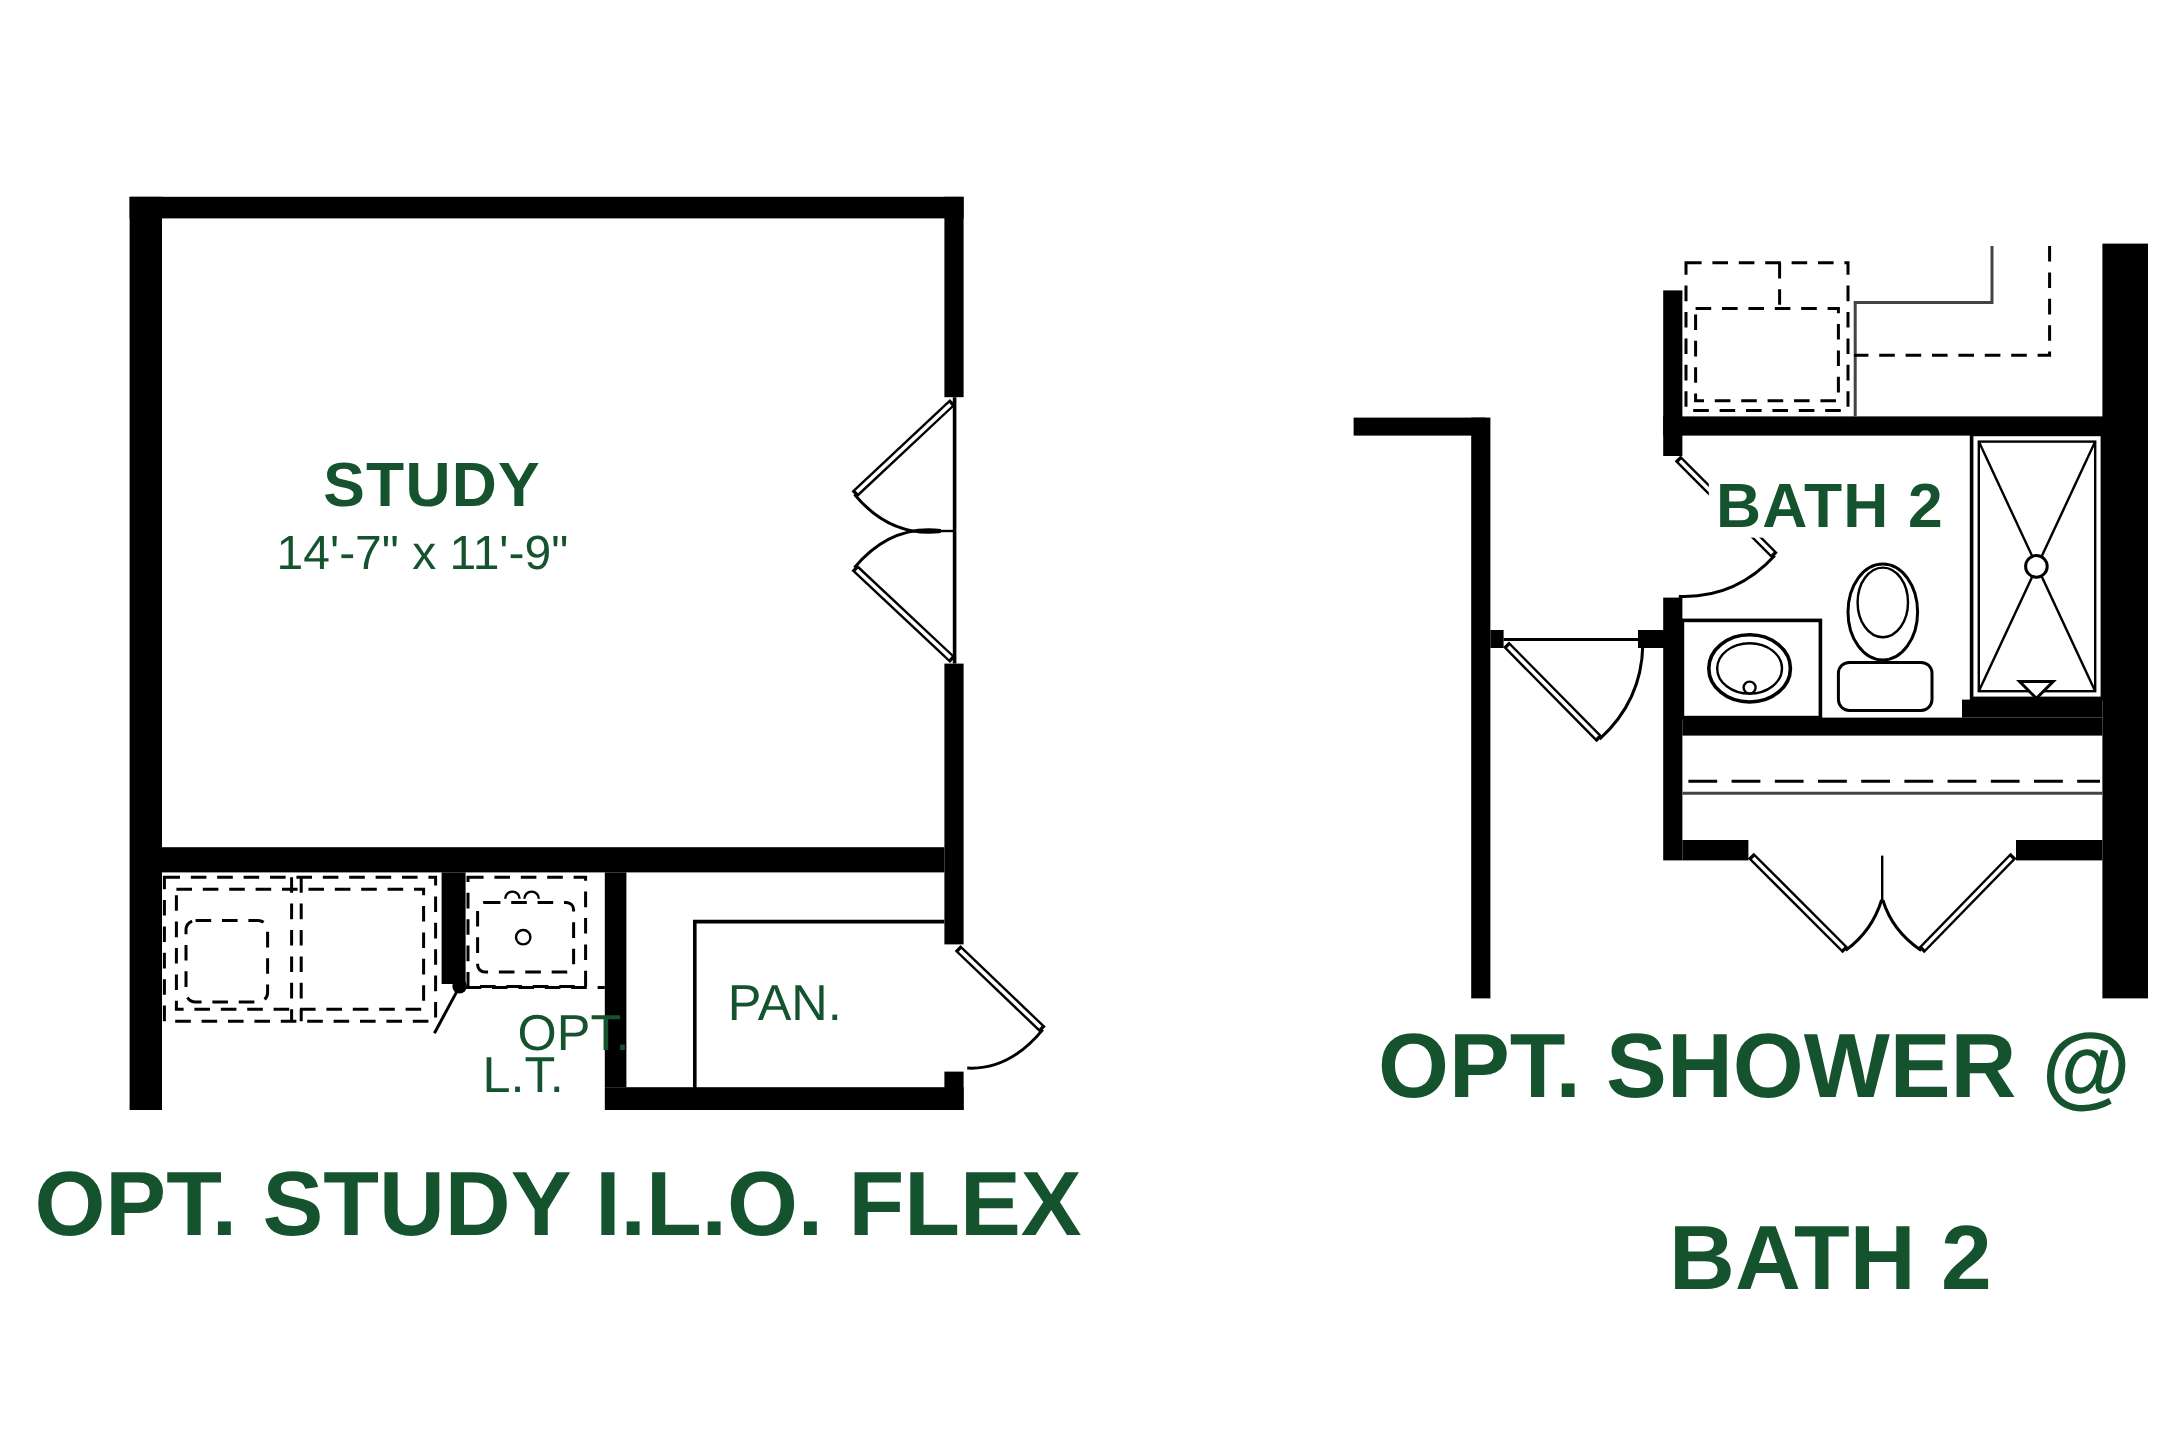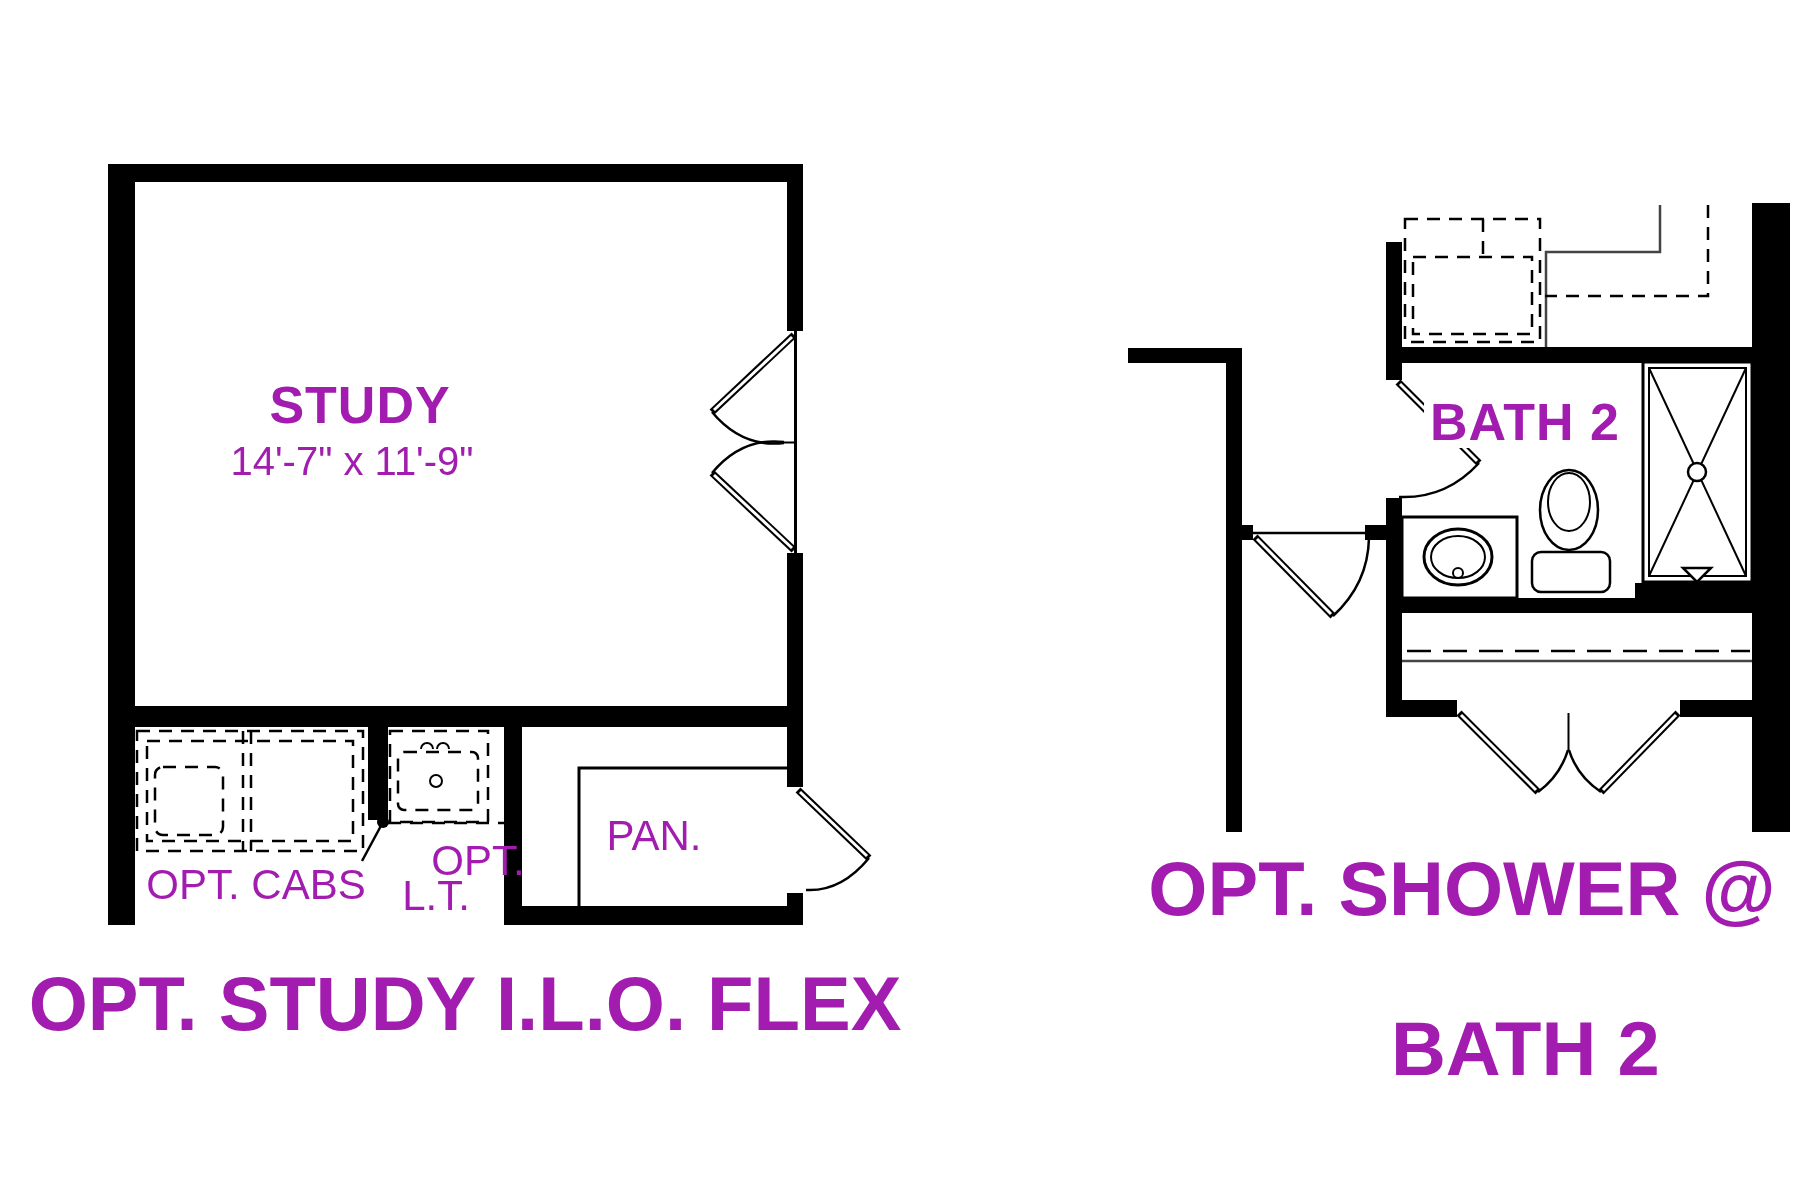--- a/index.html
+++ b/index.html
@@ -1,17 +1,17 @@
 <!DOCTYPE html>
 <html><head>
 <meta charset="utf-8">
 <style>
   html,body{margin:0;padding:0;background:#fff;}
   #canvas{position:relative;width:1800px;height:1200px;background:#ffffff;overflow:hidden;
-          font-family:"Liberation Sans", sans-serif;color:#a21caf;}
+          font-family:"Liberation Sans", sans-serif;color:#14532d;}
   #plan-svg{position:absolute;left:0;top:0;width:1800px;height:1200px;}
   .lbl{position:absolute;white-space:pre;line-height:1;transform:translateX(-50%);text-align:center;}
   .room{font-size:52px;font-weight:bold;letter-spacing:1px;}
   .dims{font-size:40px;}
   .small{font-size:42px;}
   .caption{font-size:76px;font-weight:bold;}
   .cap2{line-height:80px;}
   .maskbg{background:#ffffff;padding:0 6px;}
 </style>
 </head>
@@ -149,21 +149,20 @@
         <path d="M1538,792 Q1560,776 1568,750" stroke="#000" stroke-width="2.5"></path>
         <line x1="1678" y1="713" x2="1601" y2="792" stroke="#000" stroke-width="7"></line>
         <line x1="1676" y1="715" x2="1603" y2="790" stroke="#fff" stroke-width="3"></line>
         <path d="M1601,792 Q1577,776 1569,750" stroke="#000" stroke-width="2.5"></path>
       </g>
     </g>
   </svg>
 
   <div class="lbl room" style="left:360px;top:379px;">STUDY</div>
   <div class="lbl dims" style="left:352px;top:441px;">14'-7" x 11'-9"</div>
-  <div class="lbl small" style="left:256px;top:864px;">OPT. CABS</div>
   <div class="lbl small" style="left:438px;top:840px;margin-left:40px;">OPT.</div>
   <div class="lbl small" style="left:436px;top:875px;">L.T.</div>
   <div class="lbl small" style="left:654px;top:815px;">PAN.</div>
   <div class="lbl caption" style="left:465px;top:946px;margin-top:20px;">OPT. STUDY I.L.O. FLEX</div>
 
   <div class="lbl room maskbg" style="left:1525px;top:396px;">BATH 2</div>
   <div class="lbl caption cap2" style="left:1462px;top:849px;"><span>OPT. SHOWER @</span><br>
       <span>BATH 2</span></div>
 
 </div>

